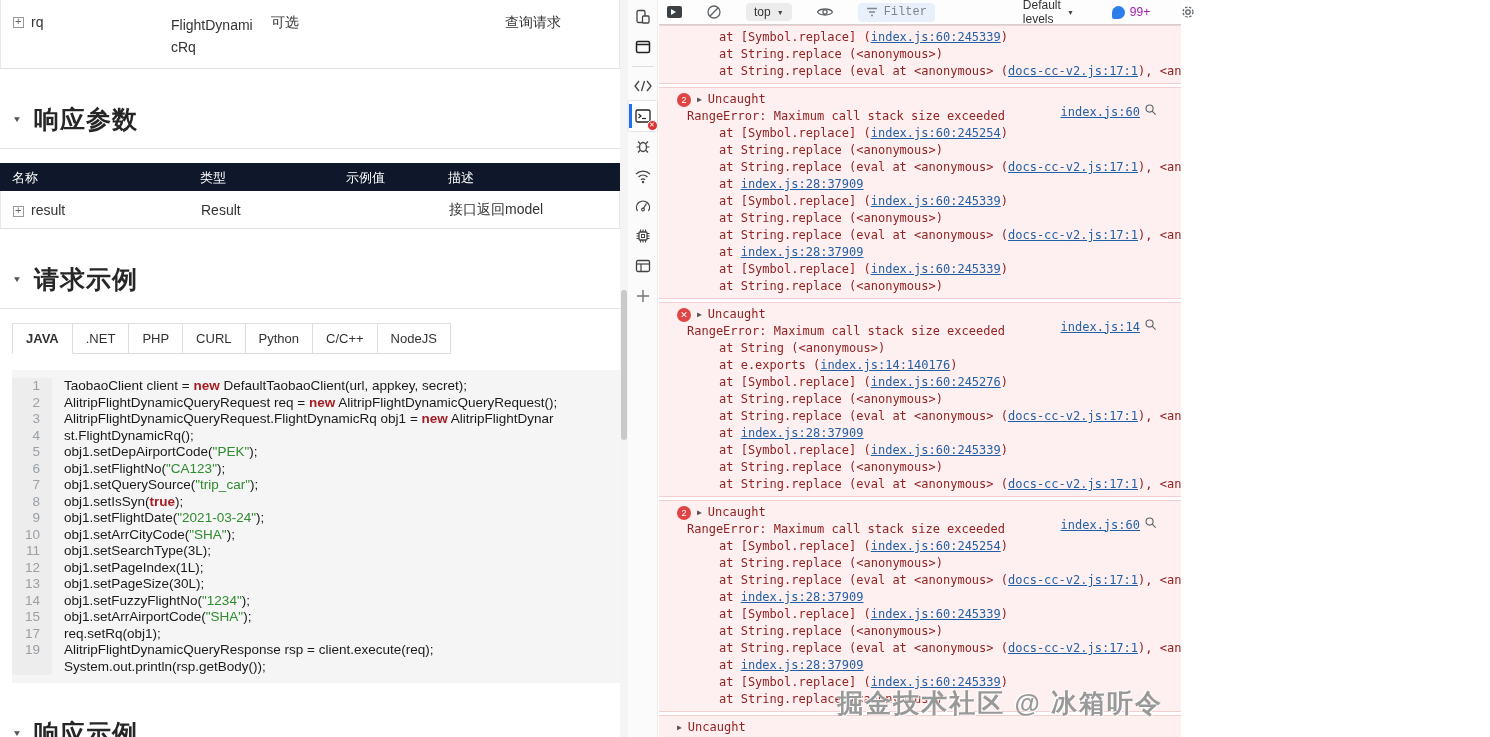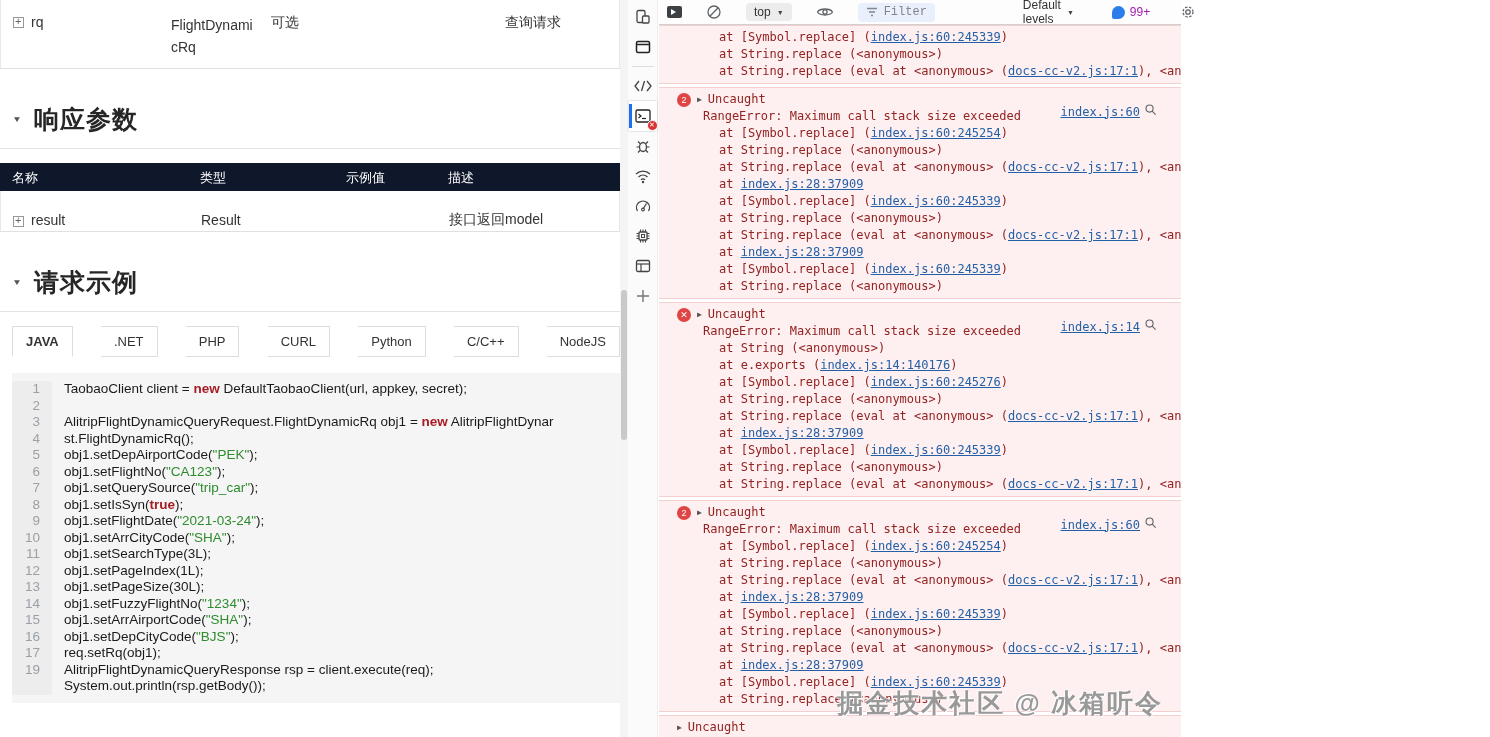--- a/index.html
+++ b/index.html
@@ -19,26 +19,26 @@
   .type-wrap { line-height:22px; }
 
   .section-head { display:flex; align-items:center; gap:12px; margin:34px 0 12px 12px; }
   .section-head .tri { font-size:10px; color:#555; transform:scaleY(.85); }
   .section-head .txt { font-size:25px; font-weight:600; color:#262626; letter-spacing:1px; }
   .hr { border:none; border-top:1px solid #e3e3e3; width:620px; }
 
   .resp-table { margin-top:14px; font-size:13px; }
   .resp-thead { display:grid; grid-template-columns:188px 146px 102px 1fr; background:#0f172a; color:#fff;
     padding:6px 12px; height:28px; align-items:center; }
-  .resp-trow { display:grid; grid-template-columns:188px 146px 102px 1fr; padding:20px 12px; height:38px;
+  .resp-trow { display:grid; grid-template-columns:188px 146px 102px 1fr; padding:9px 12px; height:38px;
     border-left:1px solid #e8e8e8; border-right:1px solid #e8e8e8; border-bottom:1px solid #e0e0e0;
     align-items:center; color:#333; font-size:14px; }
   .resp-trow .cell-name { display:flex; gap:7px; align-items:center; }
 
-  .tabs { display:flex; margin:14px 0 0 12px;justify-content:space-between; }
+  .tabs { display:flex; margin:14px 0 0 12px; }
   .tab { border:1px solid #ddd; border-left:none; padding:7px 13px; font-size:13px; color:#333;
     background:#fff; height:31px; cursor:pointer; }
   .tab:first-child { border-left:1px solid #ddd; }
   .tab.active { font-weight:bold; border-bottom-color:#fff; }
 
   .code-block { margin:16px 0 0 12px; width:608px; background:#f5f5f5; padding:8px 0; overflow:hidden; }
   .code-line { display:flex; line-height:16.5px; font-size:13.5px; white-space:pre; }
   .code-line .gut { flex:0 0 40px; text-align:right; padding-right:12px; color:#9aa0a6; background:#ededed; user-select:none; }
   .code-line .src { padding-left:12px; color:#1a1a1a; }
   .seg-kw { color:#a61d24; font-weight:bold; }
@@ -72,21 +72,21 @@
   .levels { display:flex; align-items:center; gap:6px; font-size:12px; color:#333; margin-left:64px; cursor:pointer; }
   .issues { display:flex; align-items:center; gap:5px; font-size:12px; color:#a21caf; margin-left:14px; cursor:pointer; }
   .bubble { width:13px; height:13px; border-radius:50% 50% 50% 2px; background:#2b7de9; }
 
   .con-body { position:absolute; top:25px; left:0; right:0; bottom:0; overflow:hidden;
     font-family:"DejaVu Sans Mono","Liberation Mono",monospace; font-size:12px; }
   .console-entry { background:#fef0f0; border:1px solid #f3cfcf; border-left:none; border-right:none;
     margin-bottom:3px; padding:3px 24px 3px 0; position:relative; color:#942222; }
   .c-line { line-height:17px; white-space:pre; }
   .c-stack { padding-left:60px; }
-  .c-msg { padding-left:44px; }
+  .c-msg { padding-left:28px; }
   .c-head { padding-left:18px; display:flex; align-items:center; gap:6px; }
   .badge { width:14px; height:14px; border-radius:50%; background:#df4545; color:#fff; font-size:9px;
     line-height:14px; text-align:center; flex:0 0 auto; font-family:"Liberation Sans",sans-serif; }
   .exp-tri { font-size:8px; color:#555; }
   .head-right { position:absolute; right:24px; top:15px; display:flex; align-items:center; gap:4px; }
   a.con-link { color:#2460a7; text-decoration:underline; cursor:pointer; }
   .mag { color:#5f6368; }
 
   .watermark { position:absolute; right:18px; bottom:16px; font-size:26px; font-weight:bold;
     color:rgba(128,128,128,.8); text-shadow:1px 1px 0 rgba(255,255,255,.9), -1px -1px 0 rgba(255,255,255,.9);
@@ -147,35 +147,34 @@
         <div class="tab">.NET</div>
         <div class="tab">PHP</div>
         <div class="tab">CURL</div>
         <div class="tab">Python</div>
         <div class="tab">C/C++</div>
         <div class="tab">NodeJS</div>
       </div>
 
     <div class="code-block" id="code-block">
         <div class="code-line"><span class="gut">1</span><span class="src"><span>TaobaoClient client = </span><span class="seg-kw">new</span><span> DefaultTaobaoClient(url, appkey, secret);</span></span></div>
-        <div class="code-line"><span class="gut">2</span></div>
+        <div class="code-line"><span class="gut">2</span><span class="src"><span>AlitripFlightDynamicQueryRequest req = </span><span class="seg-kw">new</span><span> AlitripFlightDynamicQueryRequest();</span></span></div>
         <div class="code-line"><span class="gut">3</span><span class="src"><span>AlitripFlightDynamicQueryRequest.FlightDynamicRq obj1 = </span><span class="seg-kw">new</span><span> AlitripFlightDynar</span></span></div>
         <div class="code-line"><span class="gut">4</span><span class="src"><span>st.FlightDynamicRq();</span></span></div>
         <div class="code-line"><span class="gut">5</span><span class="src"><span>obj1.setDepAirportCode(</span><span class="seg-str">"PEK"</span><span>);</span></span></div>
         <div class="code-line"><span class="gut">6</span><span class="src"><span>obj1.setFlightNo(</span><span class="seg-str">"CA123"</span><span>);</span></span></div>
         <div class="code-line"><span class="gut">7</span><span class="src"><span>obj1.setQuerySource(</span><span class="seg-str">"trip_car"</span><span>);</span></span></div>
         <div class="code-line"><span class="gut">8</span><span class="src"><span>obj1.setIsSyn(</span><span class="seg-kw">true</span><span>);</span></span></div>
         <div class="code-line"><span class="gut">9</span><span class="src"><span>obj1.setFlightDate(</span><span class="seg-str">"2021-03-24"</span><span>);</span></span></div>
         <div class="code-line"><span class="gut">10</span><span class="src"><span>obj1.setArrCityCode(</span><span class="seg-str">"SHA"</span><span>);</span></span></div>
         <div class="code-line"><span class="gut">11</span><span class="src"><span>obj1.setSearchType(3L);</span></span></div>
         <div class="code-line"><span class="gut">12</span><span class="src"><span>obj1.setPageIndex(1L);</span></span></div>
         <div class="code-line"><span class="gut">13</span><span class="src"><span>obj1.setPageSize(30L);</span></span></div>
         <div class="code-line"><span class="gut">14</span><span class="src"><span>obj1.setFuzzyFlightNo(</span><span class="seg-str">"1234"</span><span>);</span></span></div>
         <div class="code-line"><span class="gut">15</span><span class="src"><span>obj1.setArrAirportCode(</span><span class="seg-str">"SHA"</span><span>);</span></span></div>
-        <div class="code-line"><span class="gut">16</span><span class="src"><span>obj1.setDepCityCode(</span><span class="seg-str">"BJS"</span><span>);</span></span></div>
         <div class="code-line"><span class="gut">17</span><span class="src"><span>req.setRq(obj1);</span></span></div>
         <div class="code-line"><span class="gut">19</span><span class="src"><span>AlitripFlightDynamicQueryResponse rsp = client.execute(req);</span></span></div>
         <div class="code-line"><span class="gut"></span><span class="src"><span>System.out.println(rsp.getBody());</span></span></div>
       </div>
 
     <div class="section-head">
       <span class="tri">▼</span>
       <span class="txt">响应示例</span>
     </div>
 

